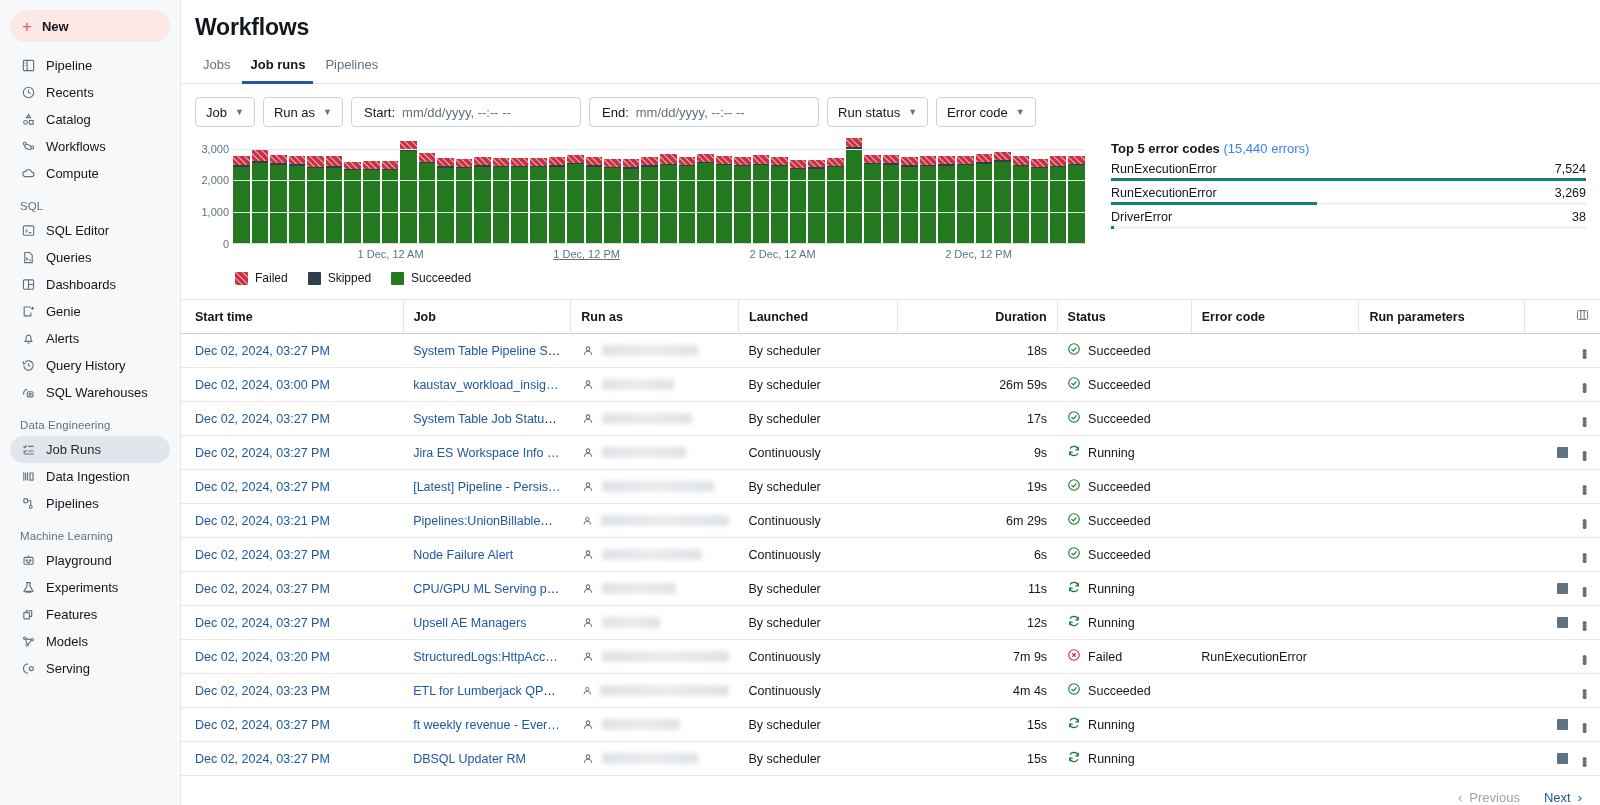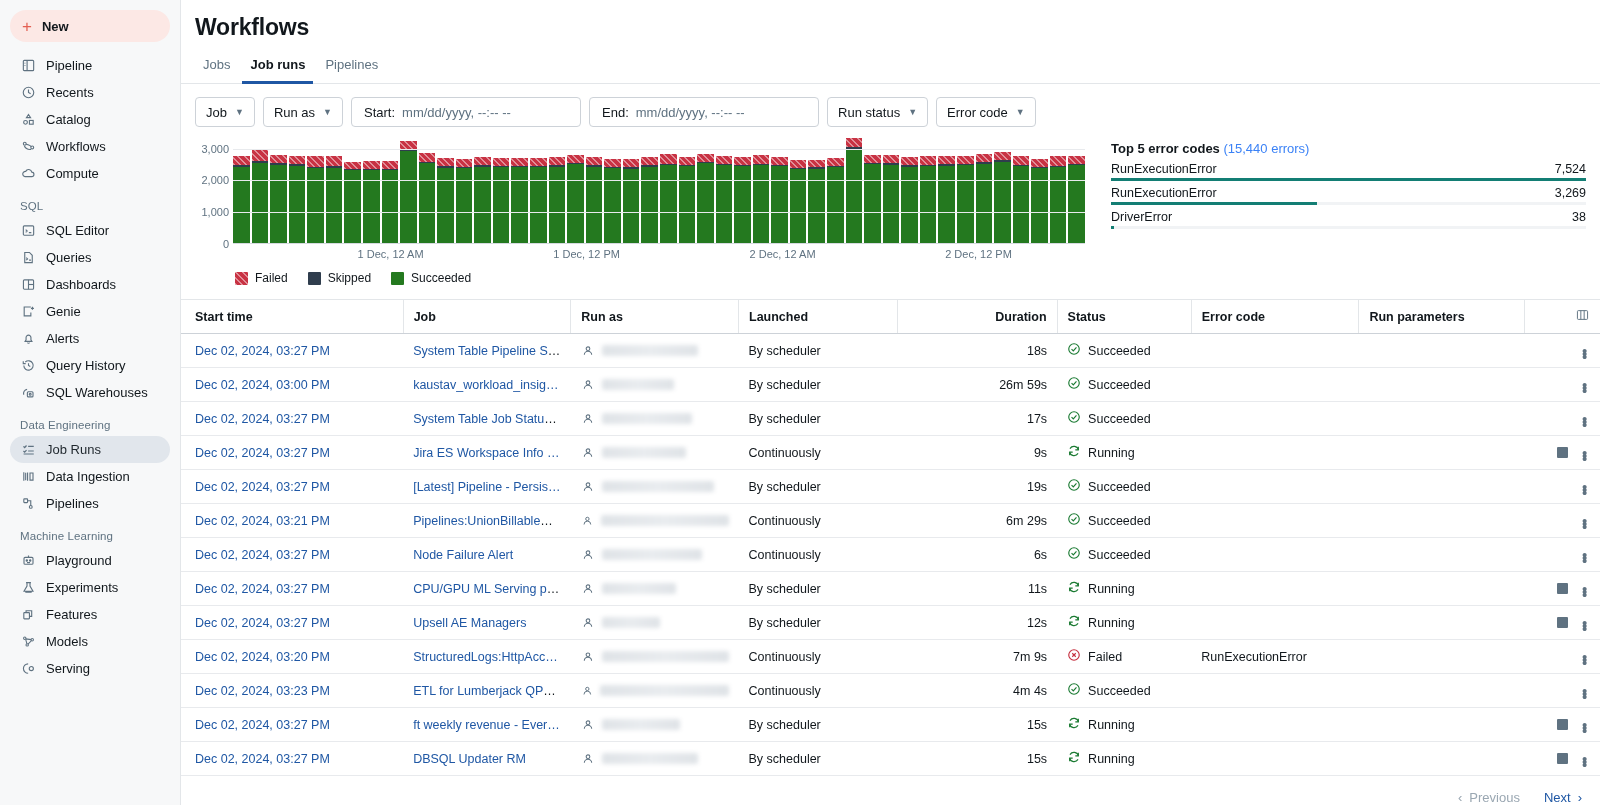--- a/index.html
+++ b/index.html
@@ -647,21 +647,21 @@
                 <div class="seg-skip" style="height: 1.43182px;"></div>
                 <div class="seg-succ" style="height: 77.6364px;"></div>
               </div>
             </div>
         <div class="gridline" style="top: 73.1818px;"></div>
             <div class="gridline" style="top: 41.3636px;"></div>
             <div class="gridline" style="top: 9.54545px;"></div>
           </div>
         <div class="xaxis">
             <div class="xtick" style="left: 18.5%;">1 Dec, 12 AM</div>
-            <div class="xtick" style="left: 41.5%;">1 Dec, 12 PM</div>
+            <div class="xtick" style="left: 41.5%; text-decoration: underline;">1 Dec, 12 PM</div>
             <div class="xtick" style="left: 64.5%;">2 Dec, 12 AM</div>
             <div class="xtick" style="left: 87.5%;">2 Dec, 12 PM</div>
           </div>
         <div class="legend">
           <div class="legend-item">
             <span class="sw seg-fail"></span>
             <span>Failed</span>
           </div>
           <div class="legend-item">
             <span class="sw seg-skip"></span>

